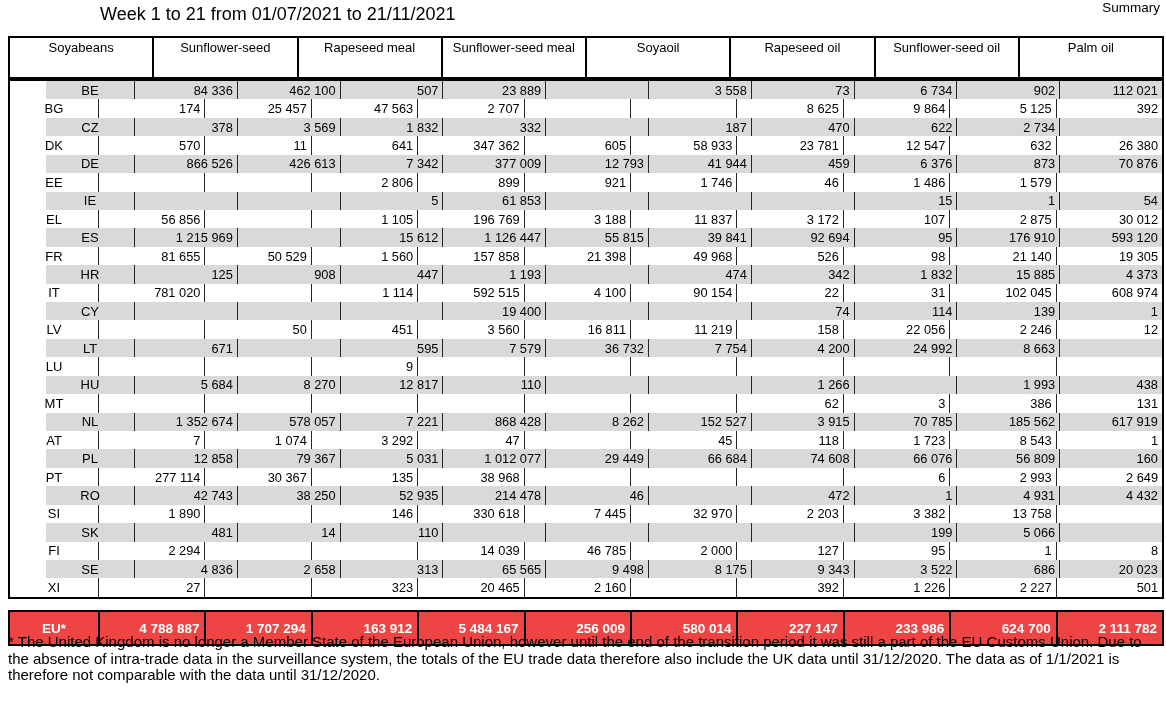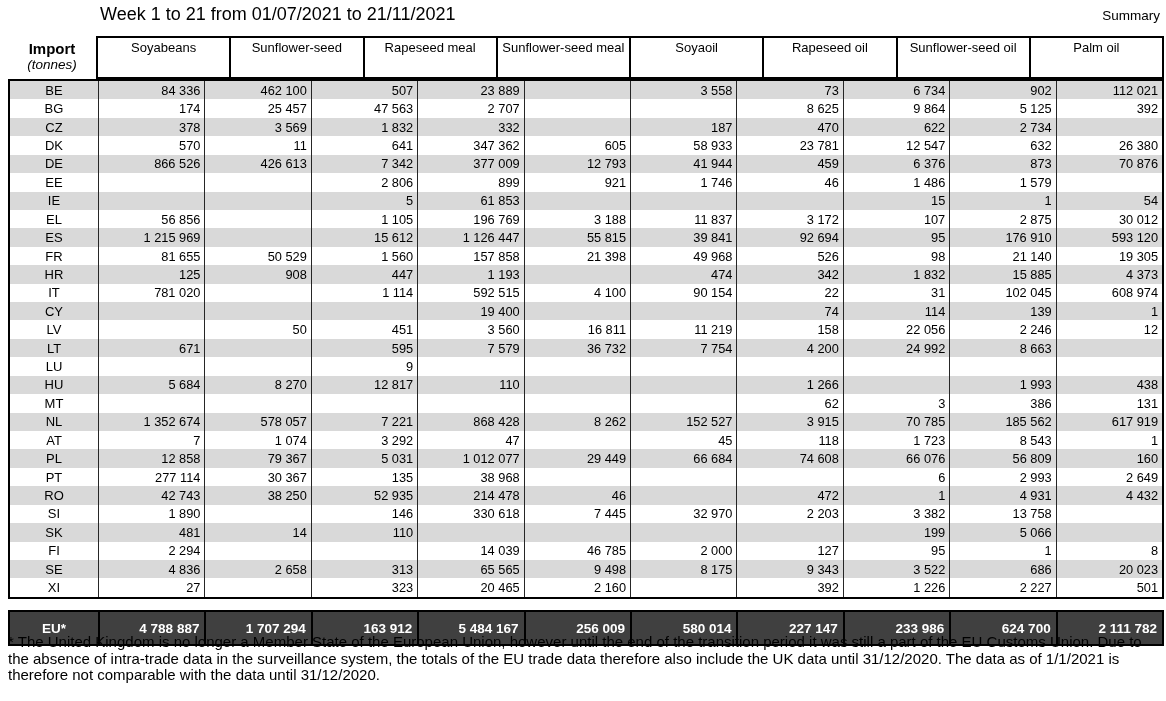--- a/index.html
+++ b/index.html
@@ -2,67 +2,63 @@
 <html><head>
 <meta charset="utf-8">
 <style>
   html,body { margin:0; padding:0; }
   body {
     width:1166px; height:701px; background:#ffffff;
     font-family:"Liberation Sans", sans-serif; color:#000;
     position:relative; overflow:hidden;
   }
   .title { position:absolute; left:100px; top:4px; font-size:18px; }
-  .summary { position:absolute; right:6px; top:8px; font-size:13.5px;text-align:right; }
+  .summary { position:absolute; right:6px; top:0; font-size:13.5px;text-align:right; }
 
   
   .header-row { position:absolute; left:8px; top:36px; width:1156px; height:43px; display:flex; }
   .corner { width:88px; box-sizing:border-box; display:flex; flex-direction:column;
             align-items:center; justify-content:flex-start; padding-top:4px; }
   .corner .t1 { font-weight:bold; font-size:15px; line-height:17px; }
   .corner .t2 { font-style:italic; font-size:13.5px; line-height:16px; }
   .header-box { flex:1; display:flex; border:2px solid #000; box-sizing:border-box; background:#fff; }
   .header-cell { flex:1; border-left:2px solid #000; text-align:center; font-size:13px;
                  line-height:15.5px; padding-top:2px; box-sizing:border-box; }
   .header-cell:first-child { border-left:none;border-radius:6px; }
 
   
   .body-box { position:absolute; left:8px; top:79px; width:1156px; height:520px;
               border:2px solid #000; box-sizing:border-box; display:flex; flex-direction:column;
               background:#fff; }
   .row { display:flex; flex:1; }
-  .row.alt { background:#d9d9d9; }
+  .row.alt { background:#d9d9d9;margin-left:36px; }
   .code-cell { width:88px; font-size:13px; display:flex; align-items:center; justify-content:center; }
   .val-cell { flex:1; border-left:1.5px solid #262626; font-size:12.8px; display:flex;
               align-items:center; justify-content:flex-end; padding-right:4px; box-sizing:border-box;
               white-space:nowrap; }
 
   
   .total-bar { position:absolute; left:8px; top:610px; width:1156px; height:36px;
-               border:2px solid #000; box-sizing:border-box; display:flex; background:#404040; }
+               border:2px solid #000; box-sizing:border-box; display:flex; background:#ef4444; }
   .total-code { width:88px; color:#fff; font-weight:bold; font-size:13.5px;
                 display:flex; align-items:center; justify-content:center; }
   .total-cell { flex:1; border-left:2px solid #000; color:#fff; font-weight:bold; font-size:13.5px;
                 display:flex; align-items:center; justify-content:flex-end; padding-right:5px;
                 box-sizing:border-box; white-space:nowrap; }
 
   .footnote { position:absolute; left:8px; top:634px; width:1154px;
               font-size:15px; line-height:16.5px; }
 </style>
 </head>
 <body>
 
 <div class="title">Week 1 to 21 from 01/07/2021 to 21/11/2021</div>
 <div class="summary">Summary</div>
 
 <div class="header-row">
-  <div class="corner">
-    <span class="t1">Import</span>
-    <span class="t2">(tonnes)</span>
-  </div>
   <div class="header-box">
       <div class="header-cell">Soyabeans</div>
       <div class="header-cell">Sunflower-seed</div>
       <div class="header-cell">Rapeseed meal</div>
       <div class="header-cell">Sunflower-seed meal</div>
       <div class="header-cell">Soyaoil</div>
       <div class="header-cell">Rapeseed oil</div>
       <div class="header-cell">Sunflower-seed oil</div>
       <div class="header-cell">Palm oil</div>
     </div>

